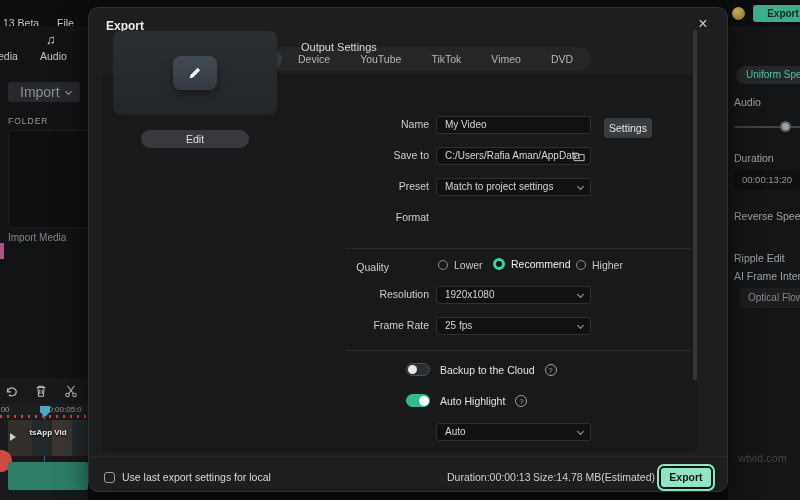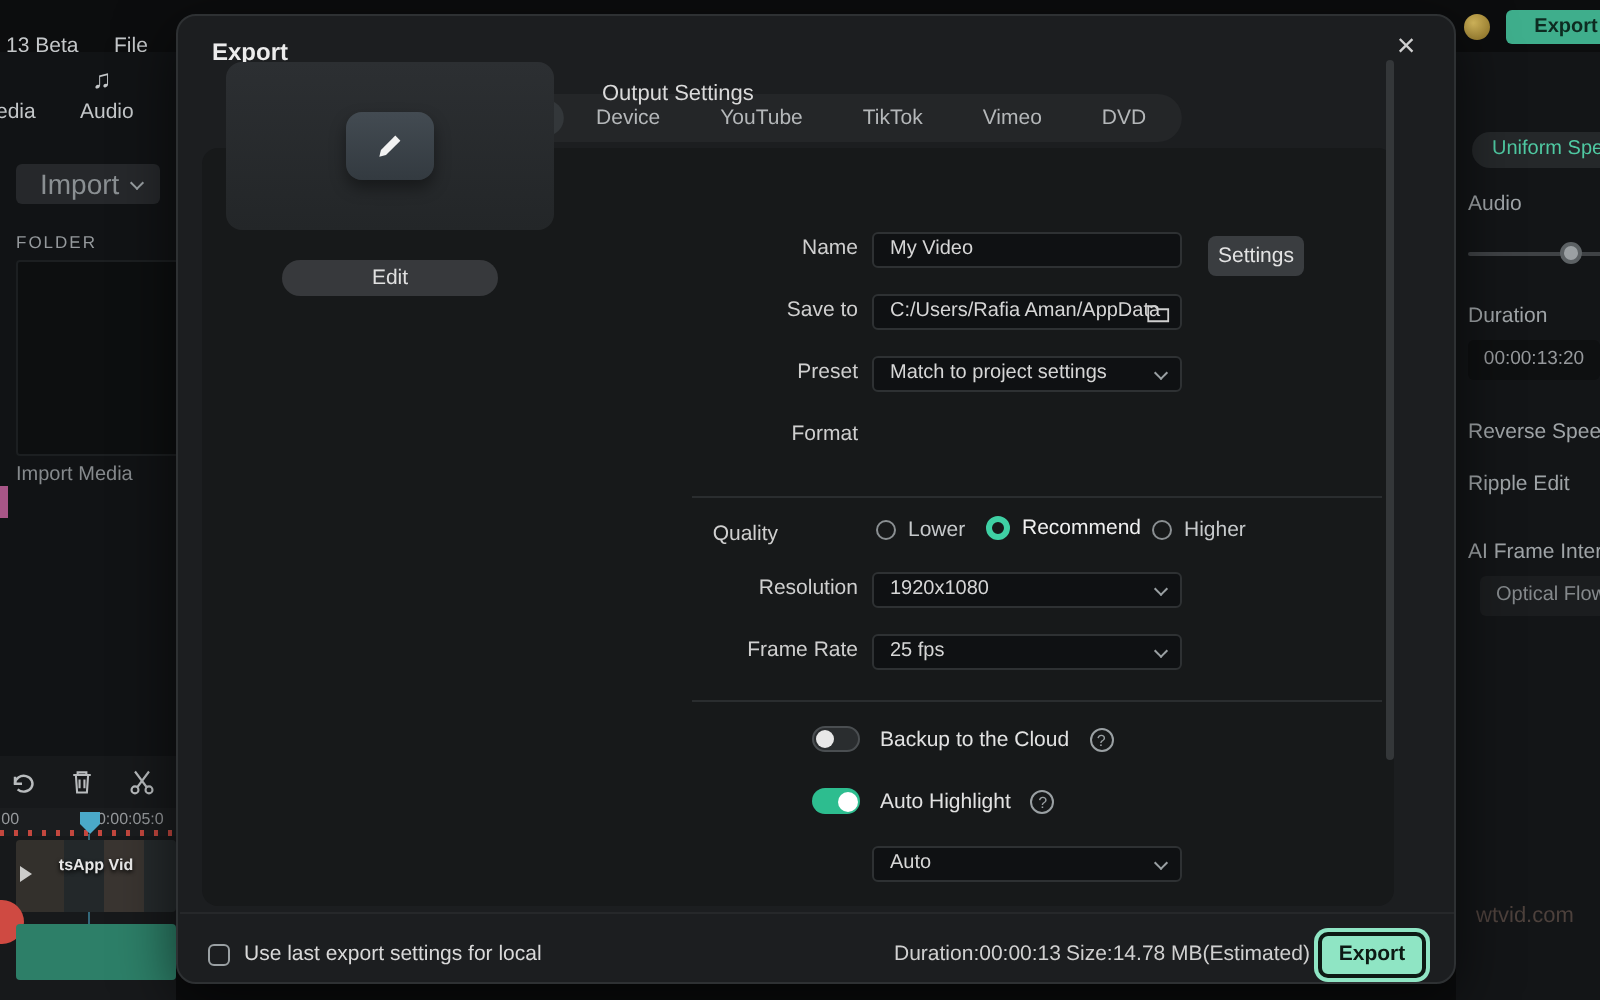--- a/index.html
+++ b/index.html
@@ -180,21 +180,21 @@
   </div>
 
   <div id="props-panel" class="abs">
     <div id="uniform-speed-pill" class="abs nowrap">Uniform Speed</div>
     <div class="abs props-label" style="top:70px;">Audio</div>
     <div id="speed-slider-track" class="abs"></div>
     <div id="speed-slider-knob" class="abs"></div>
     <div class="abs props-label" style="top:126px;">Duration</div>
     <div id="duration-field" class="abs nowrap">00:00:13:20</div>
     <div class="abs props-label nowrap" style="top:184px;">Reverse Speed</div>
-    <div class="abs props-label nowrap" style="top:210px;">Ripple Edit</div>
+    <div class="abs props-label nowrap" style="top:226px;">Ripple Edit</div>
     <div class="abs props-label nowrap" style="top:244px;">AI Frame Interpo</div>
     <div id="optical-flow-field" class="abs nowrap">Optical Flow</div>
     <div id="watermark" class="abs nowrap">wtvid.com</div>
   </div>
 
   <div id="dialog" class="abs">
     <div id="dialog-title" class="abs">Export</div>
     <div id="dialog-close" class="abs">×</div>
 
     <div id="dialog-tabs" class="abs">

